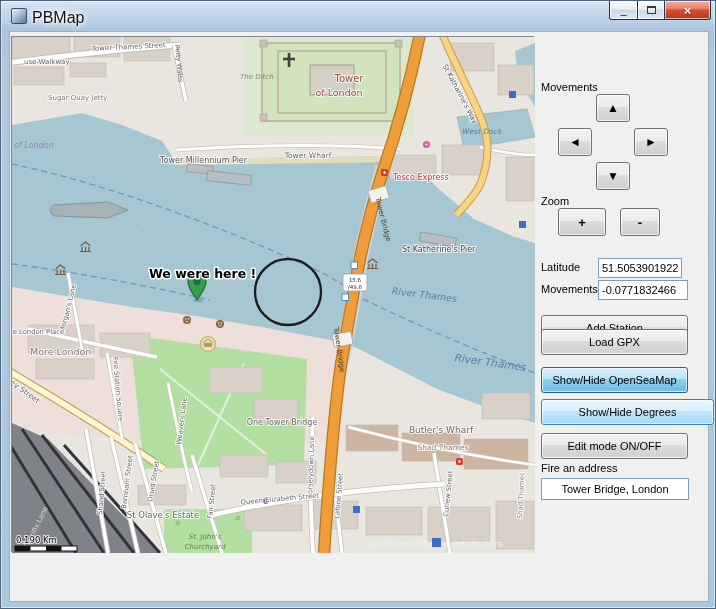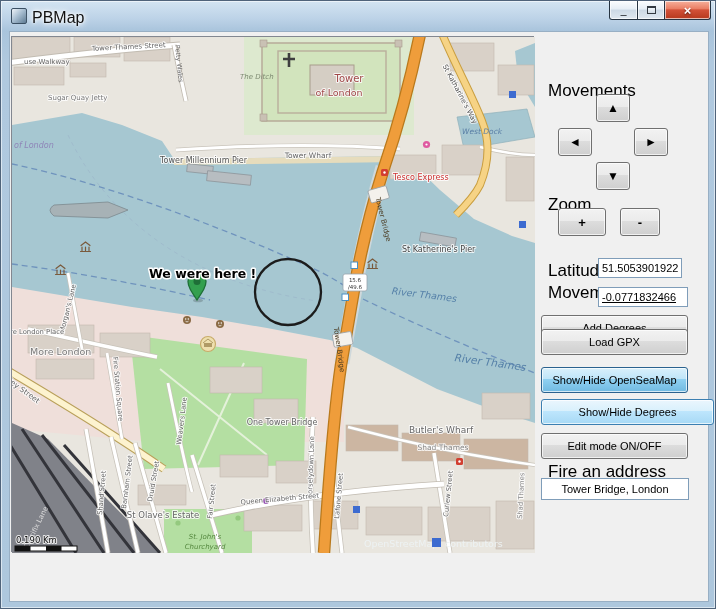--- a/index.html
+++ b/index.html
@@ -35,21 +35,21 @@
 
   .client { position:absolute; left:8px; top:30px; width:700px; height:571px;
     background:#f0f0f0; border:1px solid #98afc4; }
 
   .map { position:absolute; left:10px; top:35px; width:523px; height:516px;
     border:1px solid #828790; background:#a6c7d1; cursor:crosshair; }
   .map svg { display:block; }
   .map text { font-family:"DejaVu Sans", sans-serif; }
   .halo { paint-order:stroke fill; stroke:#ffffff; stroke-width:2px; stroke-opacity:.8; stroke-linejoin:round; }
 
-  .lbl { position:absolute; font-size:17px; color:#000; white-space:nowrap;margin-left:7px; }
+  .lbl { position:absolute; font-size:11px; color:#000; white-space:nowrap; }
 
   .btn { position:absolute; border:1px solid #707070; border-radius:3px;
     font:11px "Liberation Sans", sans-serif; color:#000; text-align:center;
     background:linear-gradient(180deg,#f2f2f2,#ebebeb 45%,#dddddd 46%,#cfcfcf);
     box-shadow:inset 0 0 0 1px rgba(255,255,255,.7); cursor:default; }
   .btn.arrow { font-size:12px; }
   .btn.bold { font-weight:bold; font-size:13px; }
   .btn.blue-strong { border-color:#2a628f;
     background:linear-gradient(180deg,#d9f0fb,#bfe5f9 45%,#90d1f2 46%,#70b9e1); }
   .btn.blue-light { border-color:#3c7fb1;
@@ -323,23 +323,23 @@
     <button class="btn arrow" style="left:633px;top:127px;width:34px;height:28px"><span>►</span></button>
     <button class="btn arrow" style="left:595px;top:161px;width:34px;height:28px"><span>▼</span></button>
 
     <span class="lbl" style="left:540px;top:194px">Zoom</span>
     <button class="btn bold" style="left:557px;top:207px;width:48px;height:28px">+</button>
     <button class="btn bold" style="left:619px;top:207px;width:40px;height:28px">-</button>
 
     <span class="lbl" style="left:540px;top:260px">Latitude</span>
     <input class="field" style="left: 597px; top: 257px; width: 84px; height: 20px;" value="51.5053901922">
     <span class="lbl" style="left:540px;top:282px">Movements</span>
-    <input class="field" style="left: 597px; top: 286px; width: 90px; height: 20px; text-decoration: underline;" value="-0.0771832466">
-
-    <button class="btn" style="left:540px;top:314px;width:147px;height:26px">Add Degrees</button>
+    <input class="field" style="left: 597px; top: 279px; width: 90px; height: 20px;" value="-0.0771832466">
+
+    <button class="btn" style="left:540px;top:314px;width:147px;height:26px">Add Station</button>
     <button class="btn" style="left:540px;top:328px;width: 147px;height:26px">Load GPX</button>
     <button class="btn blue-strong" style="left:540px;top:366px;width:147px;height:26px">Show/Hide OpenSeaMap</button>
     <button class="btn blue-light" style="left:540px;top:398px;width:173px;height:26px">Show/Hide Degrees</button>
     <button class="btn" style="left:540px;top:432px;width:147px;height:26px">Edit mode ON/OFF</button>
 
     <span class="lbl" style="left:540px;top:461px">Fire an address</span>
     <input class="field" style="left: 540px; top: 477px; width: 148px; height: 22px; text-align: center;" value="Tower Bridge, London">
   </div>
 
 </div>

